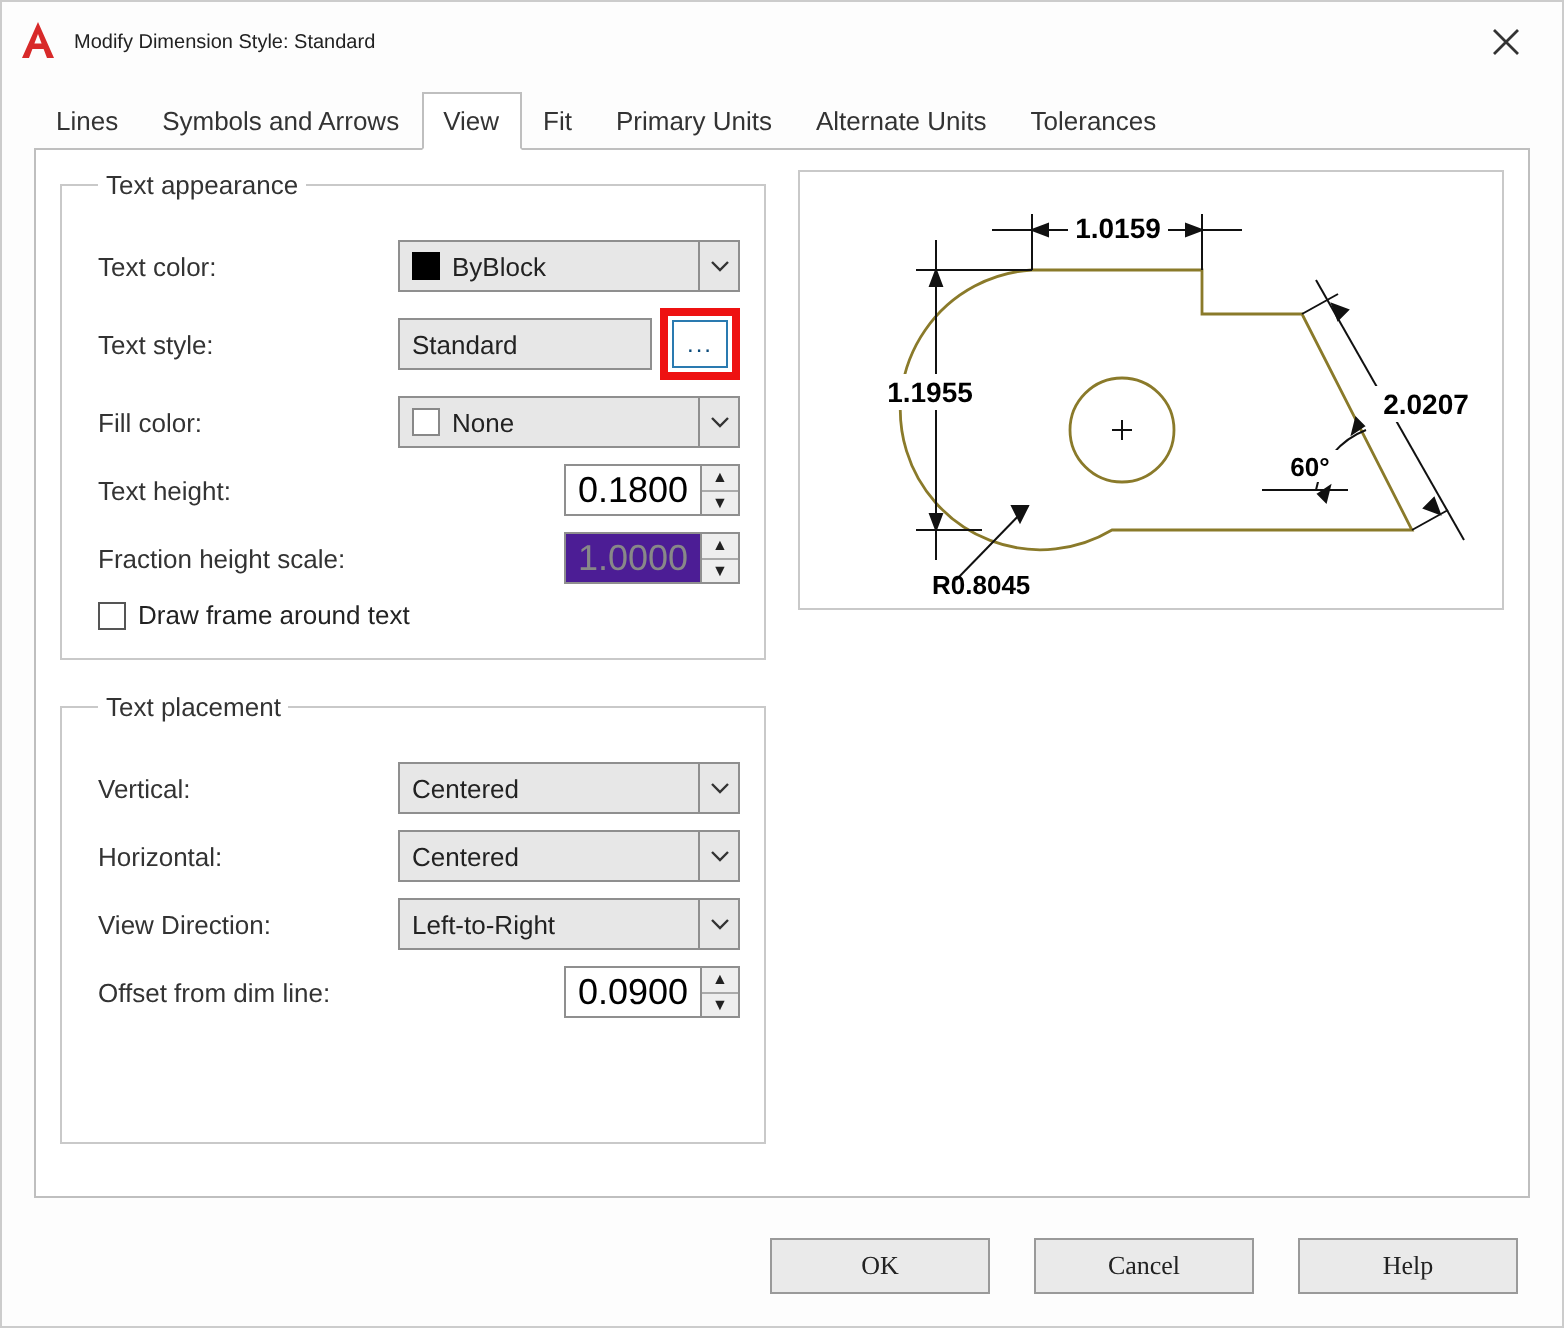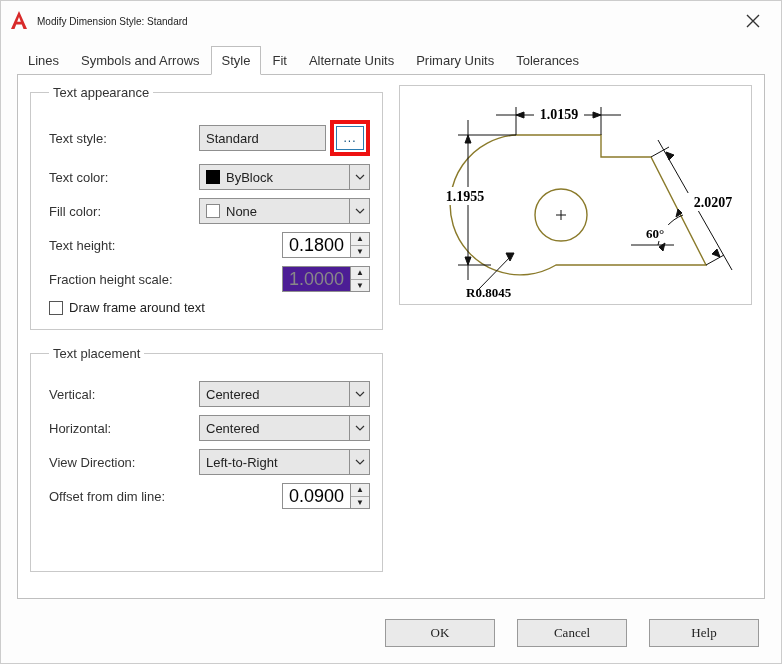--- a/index.html
+++ b/index.html
@@ -57,21 +57,21 @@
     padding: 10px 12px;
     position: relative;
     background: #fff;
   }
   .columns {
     display: flex;
     gap: 16px;
     height: 100%;
   }
   .left-col { flex: 1.0; display:flex; flex-direction:column; }
-  .right-col { flex: 1.0; display:flex; flex-direction:column; gap: 24px; font-family: Liberation Serif, serif;}
+  .right-col { flex: 1.0; display:flex; flex-direction:column; gap: 24px;}
   fieldset.group {
     border: 1px solid #c9c9c9;
     margin: 0 0 16px 0;
     padding: 12px 12px 14px 18px;
     font-size: 13px;
   }
   fieldset.group > legend { padding: 0 4px; color:#333; }
   .row {
     display: flex;
     align-items: center;
@@ -166,60 +166,60 @@
     <div class="close-btn">
       <svg width="14" height="14" viewBox="0 0 14 14">
           <path d="M1 1 L13 13 M13 1 L1 13" stroke="#333" stroke-width="1.4"></path>
         </svg>
     </div>
   </div>
 
   <div class="tabs">
     <div class="tab">Lines</div>
     <div class="tab">Symbols and Arrows</div>
-    <div class="tab active">Style</div>
+    <div class="tab active">View</div>
     <div class="tab">Fit</div>
+    <div class="tab">Primary Units</div>
     <div class="tab">Alternate Units</div>
-    <div class="tab">Primary Units</div>
     <div class="tab">Tolerances</div>
   </div>
 
   <div class="page">
     <div class="columns">
       <div class="left-col">
 
         <fieldset class="group">
           <legend>Text appearance</legend>
+
+          <div class="row">
+            <div class="label">Text color:</div>
+            <div class="combo">
+              <div class="color-combo-inner">
+                <span class="swatch"></span>
+                <span>ByBlock</span>
+              </div>
+            </div>
+            <div class="combo-chevron">
+              <svg class="chev" viewBox="0 0 10 10">
+                  <path d="M1 3 L5 7 L9 3" fill="none" stroke="#333" stroke-width="1.2"></path>
+                </svg>
+            </div>
+          </div>
 
           <div class="row">
             <div class="label">Text style:</div>
             <div class="combo-outer">
               <div class="combo">
                 <span>Standard</span>
               </div>
             </div>
             <div class="highlight-box">
               <div class="ellipsis-btn">
                 <span>...</span>
               </div>
-            </div>
-          </div>
-
-          <div class="row">
-            <div class="label">Text color:</div>
-            <div class="combo">
-              <div class="color-combo-inner">
-                <span class="swatch"></span>
-                <span>ByBlock</span>
-              </div>
-            </div>
-            <div class="combo-chevron">
-              <svg class="chev" viewBox="0 0 10 10">
-                  <path d="M1 3 L5 7 L9 3" fill="none" stroke="#333" stroke-width="1.2"></path>
-                </svg>
             </div>
           </div>
 
           <div class="row">
             <div class="label">Fill color:</div>
             <div class="combo">
               <div class="color-combo-inner">
                 <span class="swatch none"></span>
                 <span>None</span>
               </div>

